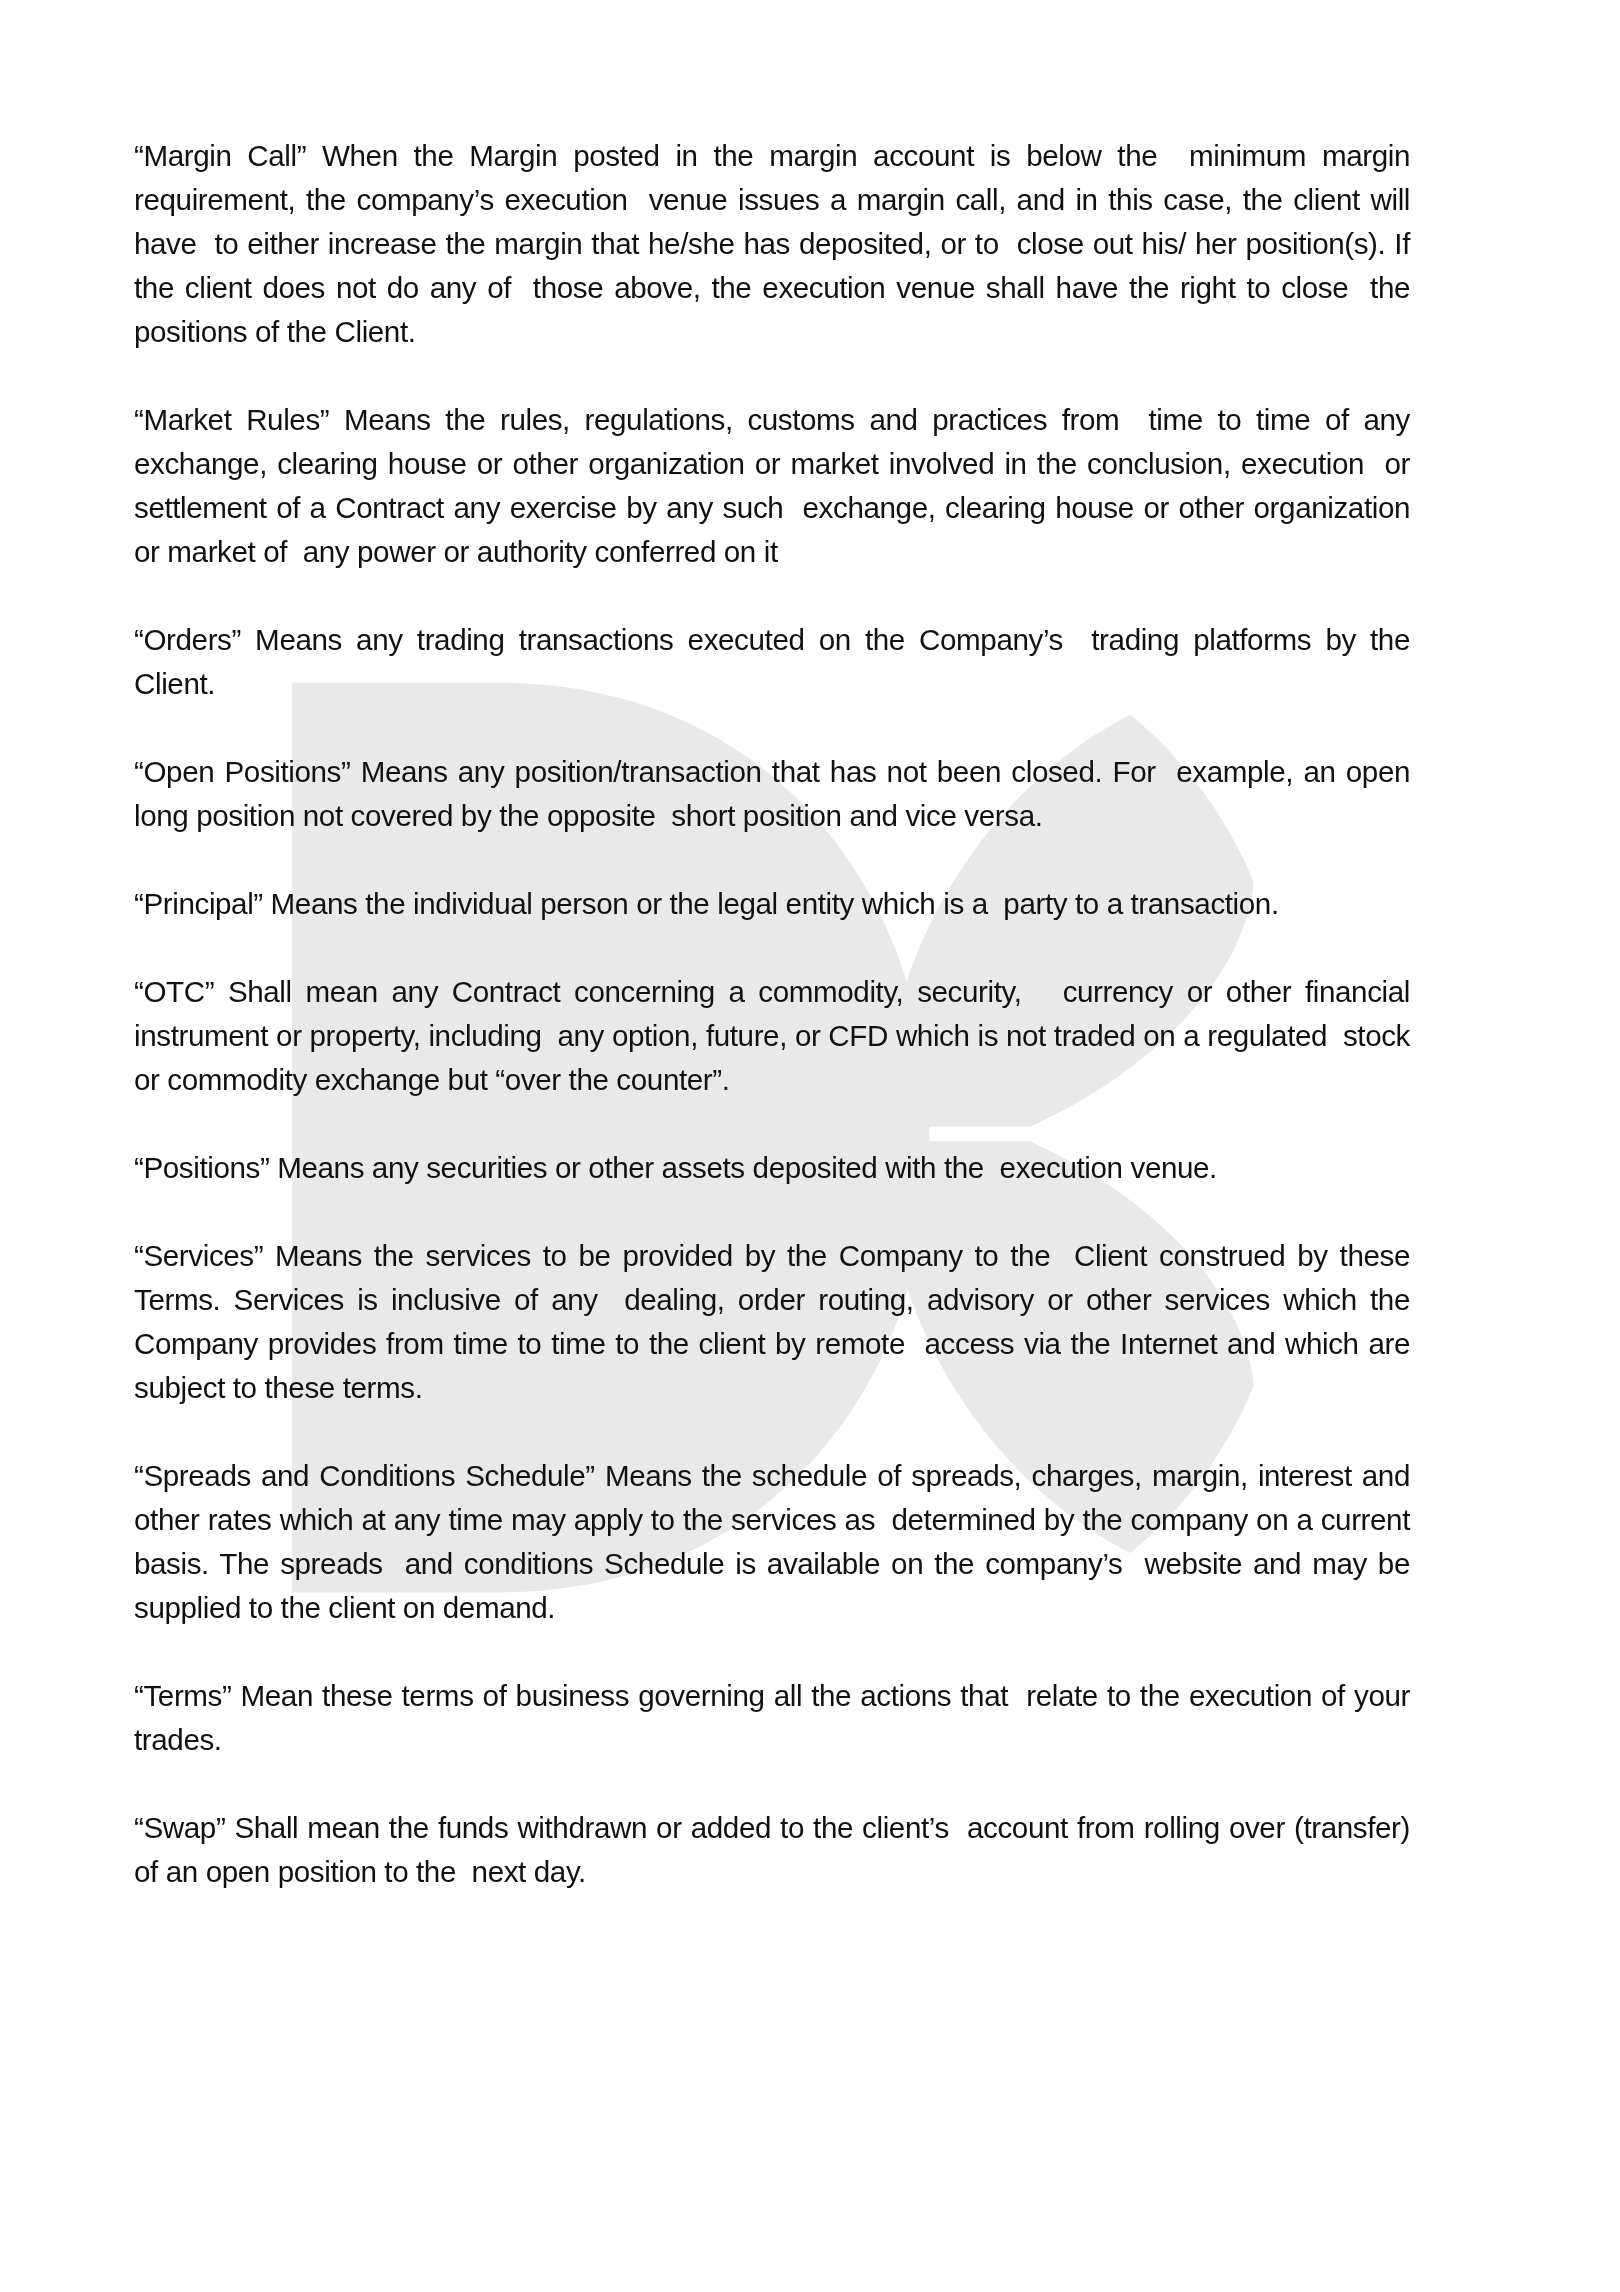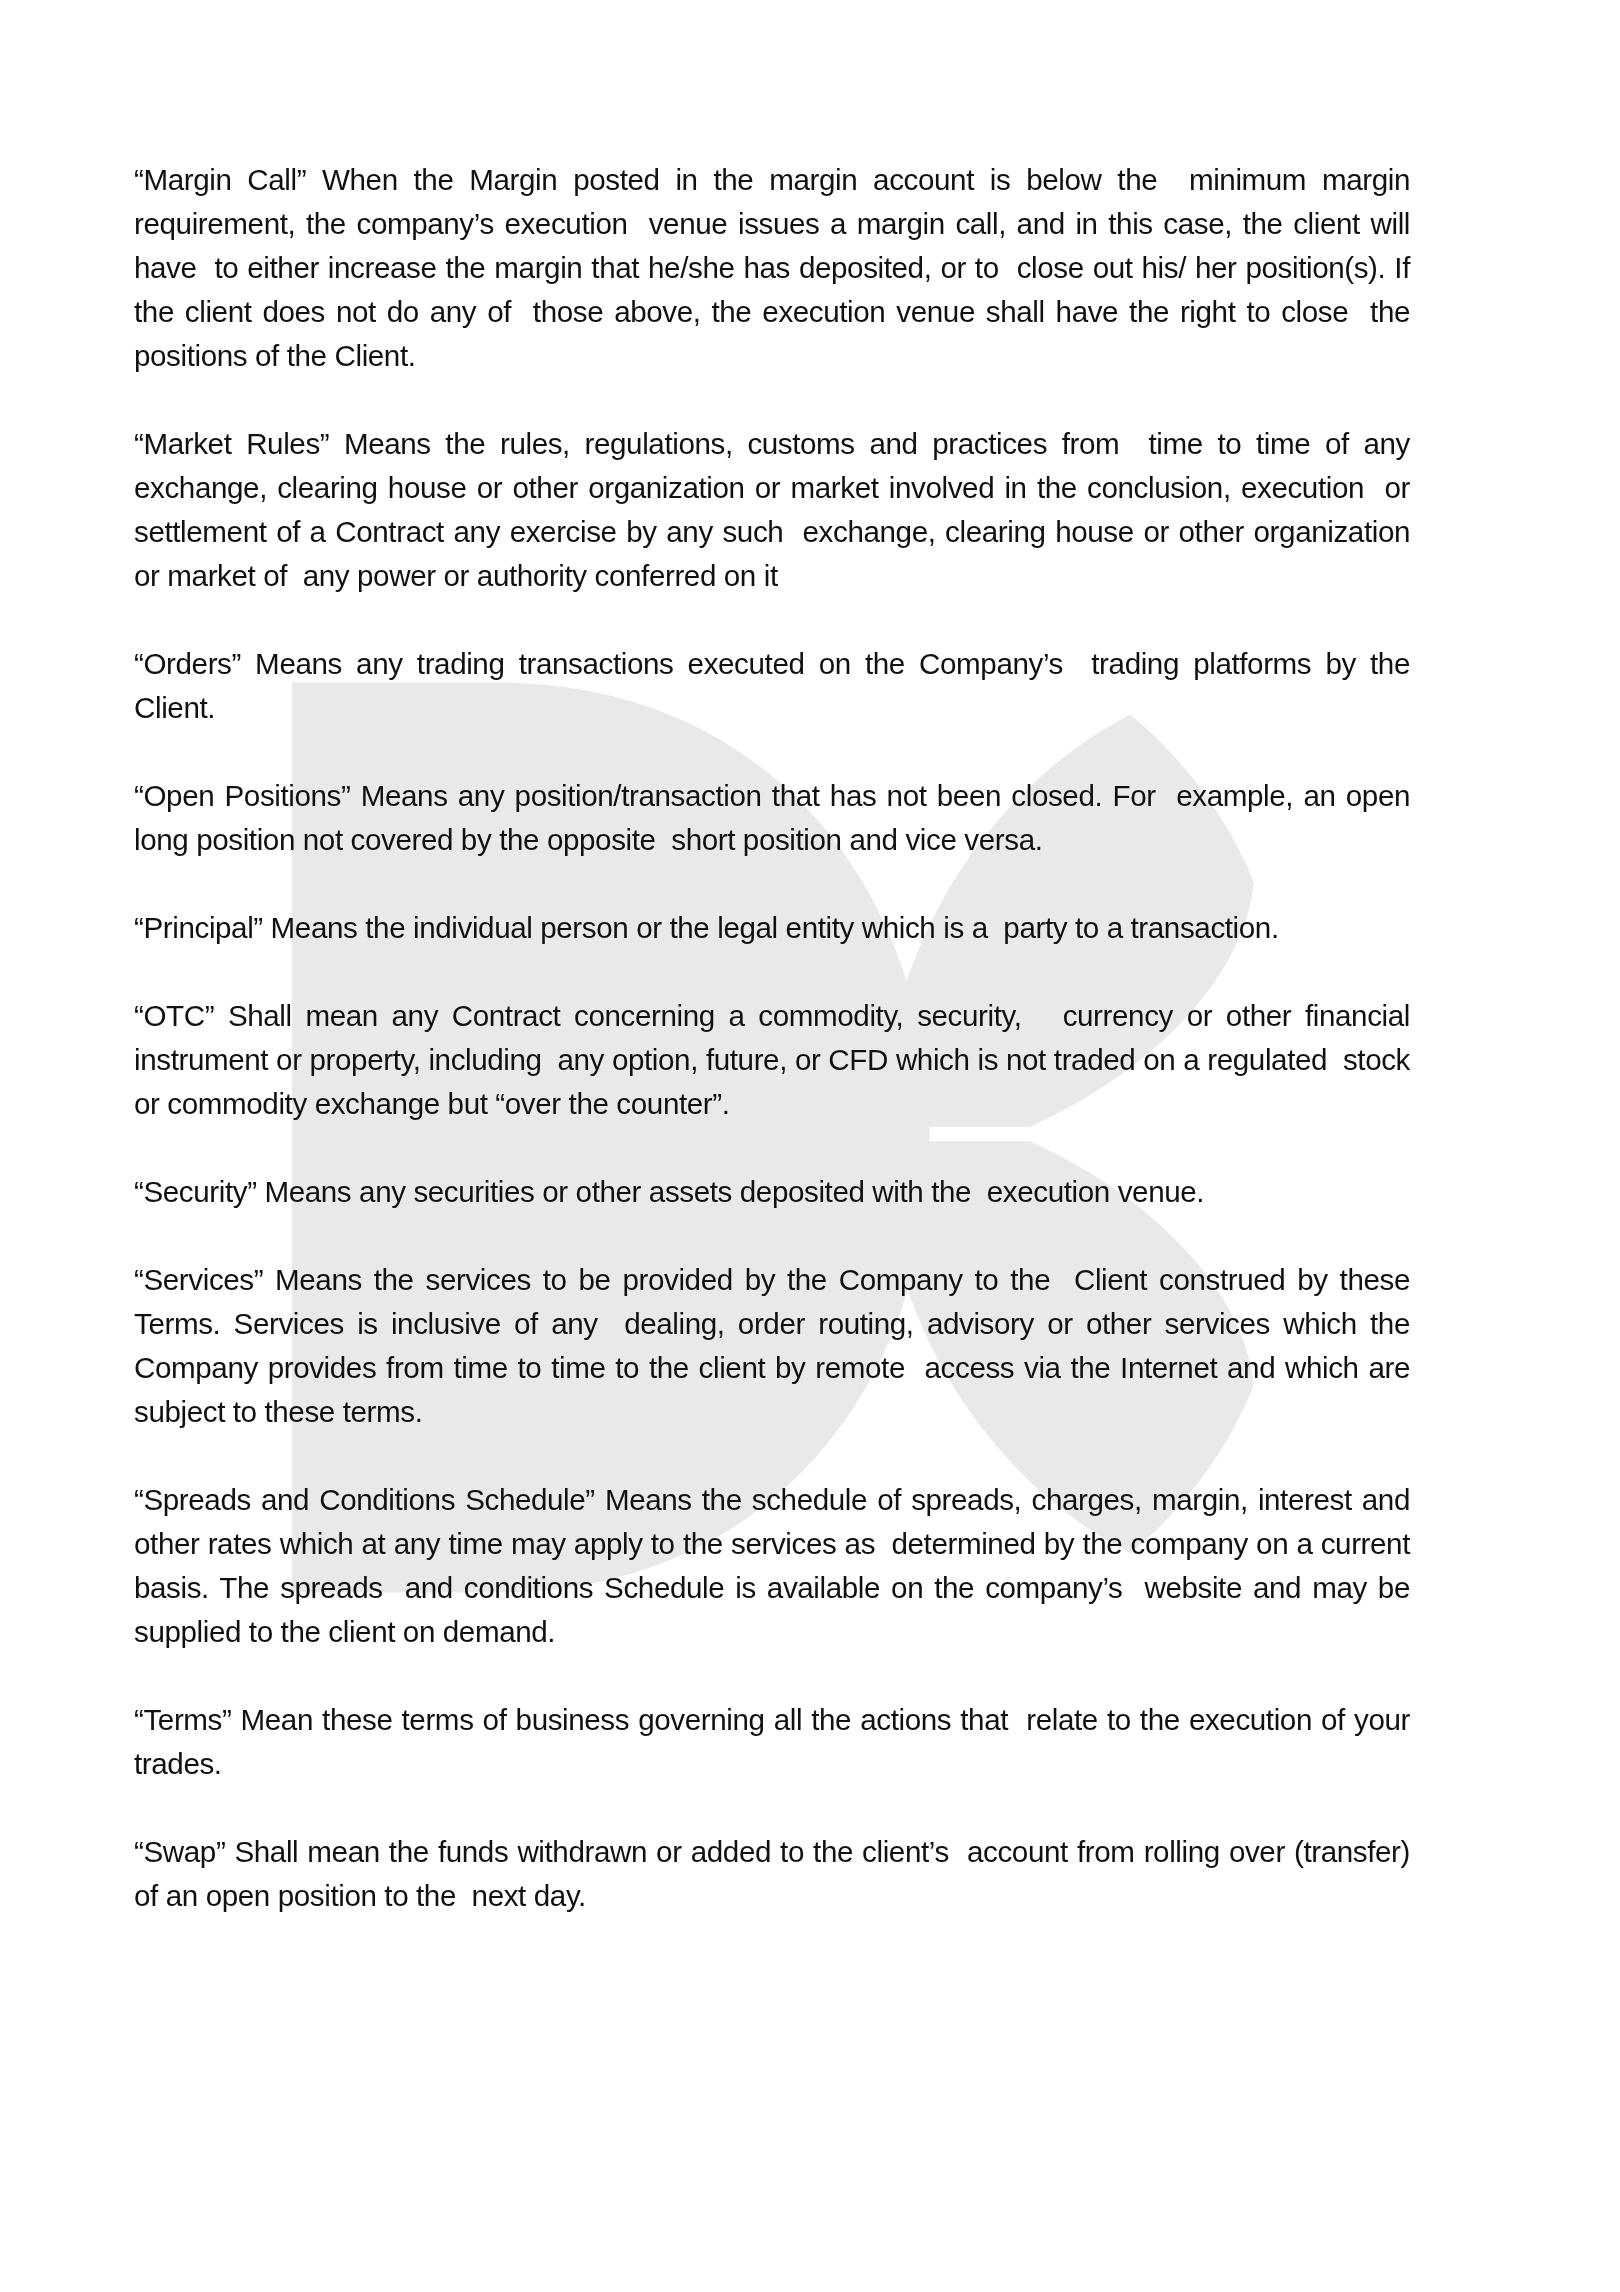--- a/index.html
+++ b/index.html
@@ -28,21 +28,20 @@
     pointer-events: none;
   }
   .content {
     position: absolute;
     left: 0;
     top: 0;
     width: 1543px;
     box-sizing: border-box;
     padding: 134px 133px 0 134px;
     color: #111111;
-    margin-top: 24px;
   }
   .content p {
     margin: 0 0 44px 0;
     font-size: 29.6px;
     line-height: 44px;
     letter-spacing: -0.4px;
     text-align: justify;
     white-space: pre-wrap;
     color: #111111;
   }
@@ -58,21 +57,21 @@
     <path d="M 1262 1734 C 1120 1662 988 1492 985 1274 L 1150 1274 C 1300 1342 1392 1452 1400 1547 C 1372 1617 1322 1686 1262 1734 Z" fill="#e9e9e9"></path>
   </svg>
 
   <div class="content">
     <p>“Margin Call” When the Margin posted in the margin account is below the  minimum margin requirement, the company’s execution  venue issues a margin call, and in this case, the client will have  to either increase the margin that he/she has deposited, or to  close out his/ her position(s). If the client does not do any of  those above, the execution venue shall have the right to close  the positions of the Client.</p>
     <p>“Market Rules” Means the rules, regulations, customs and practices from  time to time of any exchange, clearing house or other organization or market involved in the conclusion, execution  or settlement of a Contract any exercise by any such  exchange, clearing house or other organization or market of  any power or authority conferred on it</p>
     <p>“Orders” Means any trading transactions executed on the Company’s  trading platforms by the Client.</p>
     <p>“Open Positions” Means any position/transaction that has not been closed. For  example, an open long position not covered by the opposite  short position and vice versa.</p>
     <p>“Principal” Means the individual person or the legal entity which is a  party to a transaction.</p>
     <p>“OTC” Shall mean any Contract concerning a commodity, security,   currency or other financial instrument or property, including  any option, future, or CFD which is not traded on a regulated  stock or commodity exchange but “over the counter”.</p>
-    <p>“Security” Means any securities or other assets deposited with the  execution venue.</p>
+    <p>“Positions” Means any securities or other assets deposited with the  execution venue.</p>
     <p>“Services” Means the services to be provided by the Company to the  Client construed by these Terms. Services is inclusive of any  dealing, order routing, advisory or other services which the  Company provides from time to time to the client by remote  access via the Internet and which are subject to these terms.</p>
     <p>“Spreads and Conditions Schedule” Means the schedule of spreads, charges, margin, interest and  other rates which at any time may apply to the services as  determined by the company on a current basis. The spreads  and conditions Schedule is available on the company’s  website and may be supplied to the client on demand.</p>
     <p>“Terms” Mean these terms of business governing all the actions that  relate to the execution of your trades.</p>
     <p>“Swap” Shall mean the funds withdrawn or added to the client’s  account from rolling over (transfer) of an open position to the  next day.</p>
   </div>
 
 </div>
 
 
 </body></html>

